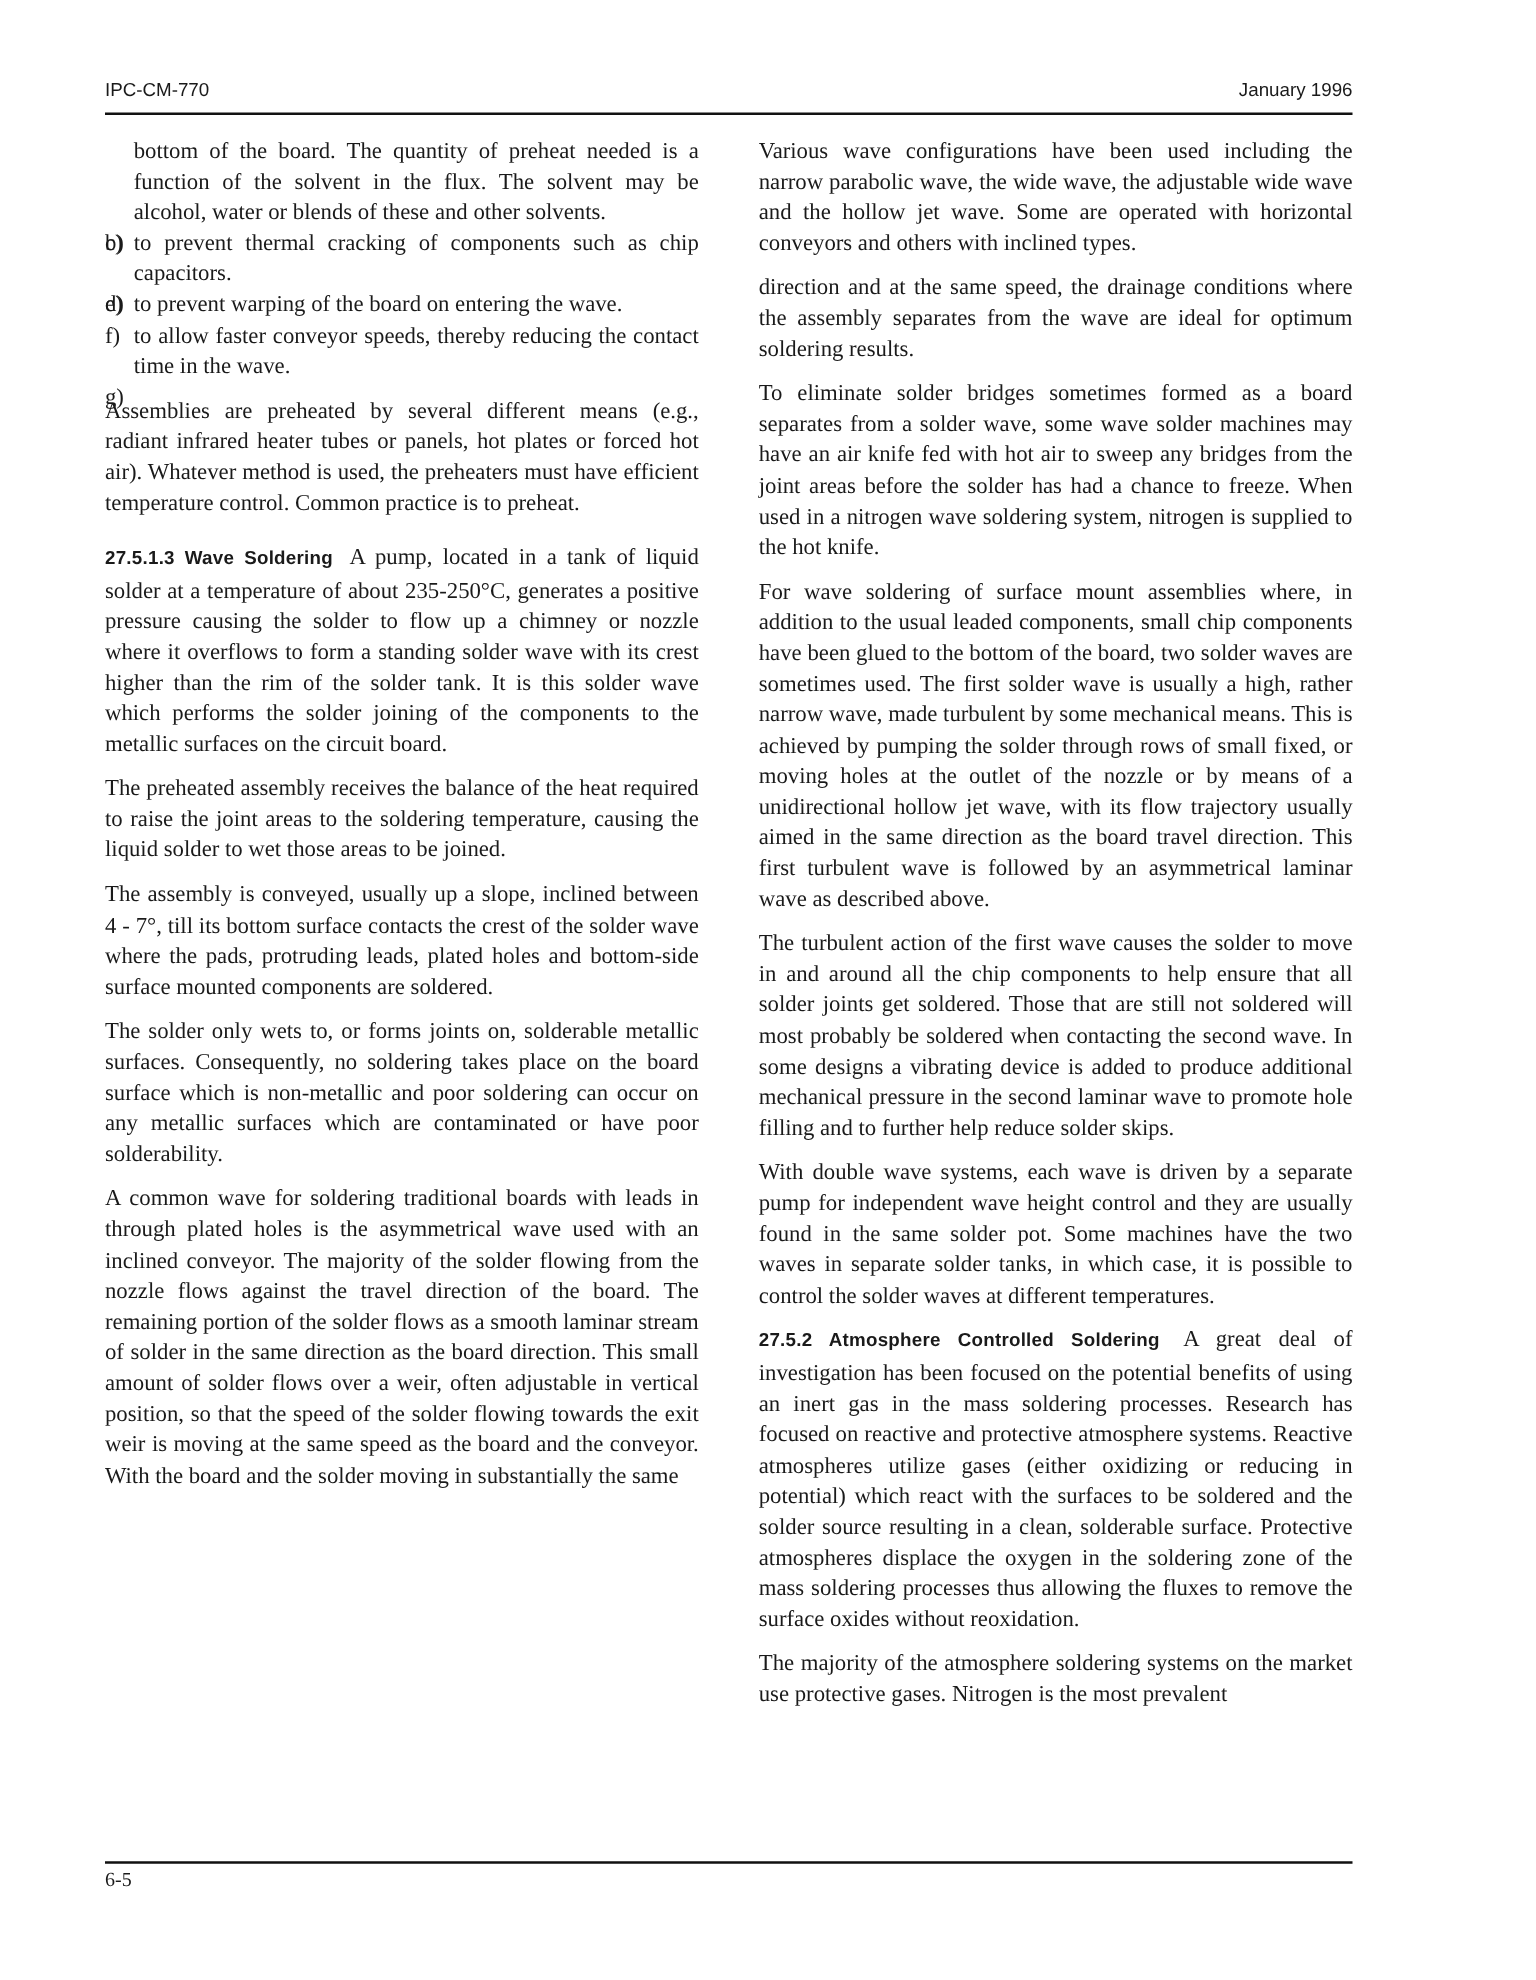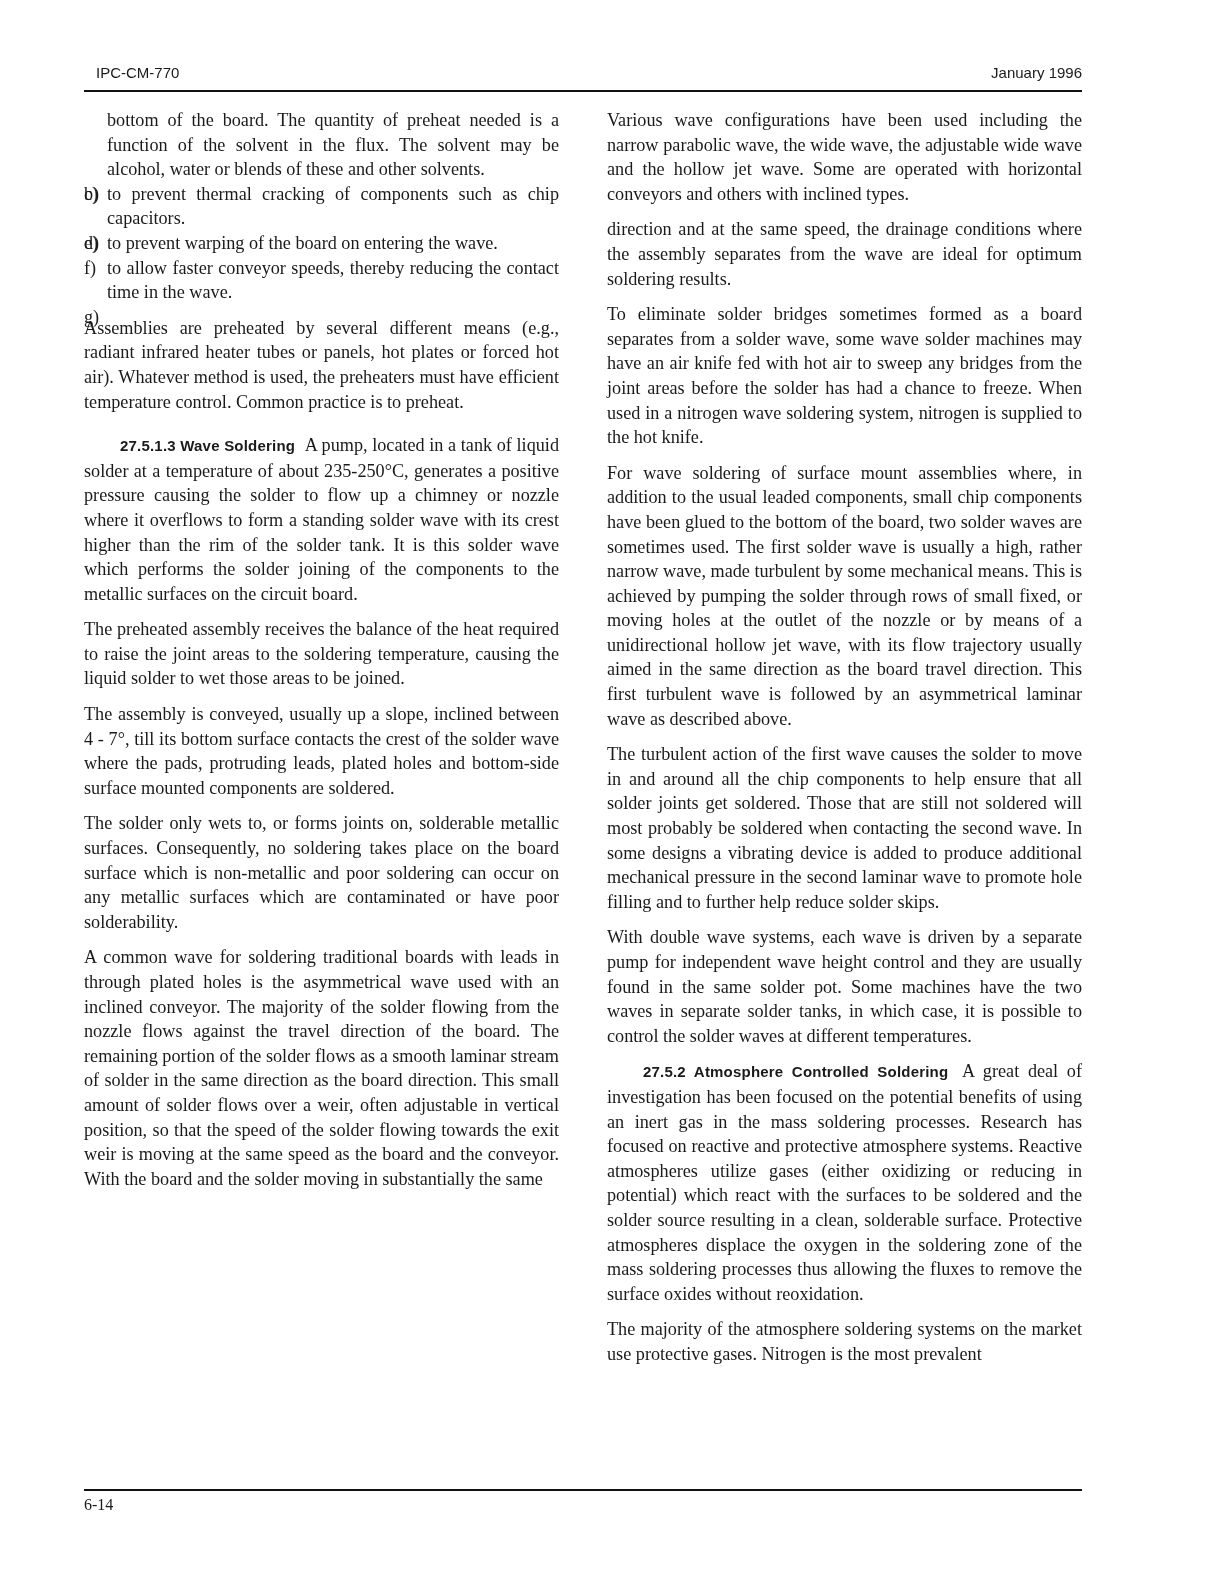--- a/index.html
+++ b/index.html
@@ -1,34 +1,34 @@
 <!DOCTYPE html>
 <html><head>
 <meta charset="utf-8">
 <style>
   html, body { margin: 0; padding: 0; background: #ffffff; }
   body { width: 1229px; height: 1584px; position: relative; overflow: hidden; color: #1a1a1a; }
   .header { position: absolute; left: 84px; right: 147px; top: 64px; height: 22px;
     font-family: "Liberation Sans", sans-serif; font-size: 15px; }
-  .header .left { position: absolute; left: 12px; top: 0; }
+  .header .left { position: absolute; left: 0; top: 0; }
   .header .right { position: absolute; right: 0; top: 0; }
   .rule { position: absolute; left: 84px; width: 998px; height: 0; border-top: 2px solid #111; }
   .rule.top { top: 90px; }
   .rule.bottom { top: 1489px; }
   .footer { position: absolute; left: 84px; top: 1496px; font-family: "Liberation Serif", serif; font-size: 16px; }
   .col { position: absolute; top: 108px; width: 475px;
     font-family: "Liberation Serif", serif; font-size: 18.2px; line-height: 24.6px; text-align: justify; }
   .col.left { left: 84px; }
   .col.right { left: 607px; }
   .col p { margin: 0 0 11px 0; }
   .col p.cont { padding-left: 23px; margin-bottom: 0; }
   .list { list-style: none; margin: 0 0 11px 0; padding: 0; }
   .list li { position: relative; padding-left: 23px; }
   .list li .marker { position: absolute; left: 0; top: 0; }
-  .heading { font-family: "Liberation Sans", sans-serif; font-weight: bold; font-size: 15px; letter-spacing: 0.2px; margin-right: 6px; margin-left: 36px; }
+  .heading { font-family: "Liberation Sans", sans-serif; font-weight: bold; font-size: 15px; letter-spacing: 0.2px; margin-right: 6px; }
   .gap { height: 8px; }
 </style>
 </head>
 <body>
 
 <div class="header">
   <span class="left">IPC-CM-770</span>
   <span class="right">January 1996</span>
 </div>
 <div class="rule top"></div>
@@ -57,13 +57,13 @@
   <p>direction and at the same speed, the drainage conditions where the assembly separates from the wave are ideal for optimum soldering results.</p>
   <p>To eliminate solder bridges sometimes formed as a board separates from a solder wave, some wave solder machines may have an air knife fed with hot air to sweep any bridges from the joint areas before the solder has had a chance to freeze. When used in a nitrogen wave soldering system, nitrogen is supplied to the hot knife.</p>
   <p>For wave soldering of surface mount assemblies where, in addition to the usual leaded components, small chip components have been glued to the bottom of the board, two solder waves are sometimes used. The first solder wave is usually a high, rather narrow wave, made turbulent by some mechanical means. This is achieved by pumping the solder through rows of small fixed, or moving holes at the outlet of the nozzle or by means of a unidirectional hollow jet wave, with its flow trajectory usually aimed in the same direction as the board travel direction. This first turbulent wave is followed by an asymmetrical laminar wave as described above.</p>
   <p>The turbulent action of the first wave causes the solder to move in and around all the chip components to help ensure that all solder joints get soldered. Those that are still not soldered will most probably be soldered when contacting the second wave. In some designs a vibrating device is added to produce additional mechanical pressure in the second laminar wave to promote hole filling and to further help reduce solder skips.</p>
   <p>With double wave systems, each wave is driven by a separate pump for independent wave height control and they are usually found in the same solder pot. Some machines have the two waves in separate solder tanks, in which case, it is possible to control the solder waves at different temperatures.</p>
   <p><span class="heading">27.5.2 Atmosphere Controlled Soldering</span> <span>A great deal of investigation has been focused on the potential benefits of using an inert gas in the mass soldering processes. Research has focused on reactive and protective atmosphere systems. Reactive atmospheres utilize gases (either oxidizing or reducing in potential) which react with the surfaces to be soldered and the solder source resulting in a clean, solderable surface. Protective atmospheres displace the oxygen in the soldering zone of the mass soldering processes thus allowing the fluxes to remove the surface oxides without reoxidation.</span></p>
   <p>The majority of the atmosphere soldering systems on the market use protective gases. Nitrogen is the most prevalent</p>
 </div>
 
 <div class="rule bottom"></div>
-<div class="footer">6-14</div>
+<div class="footer">6-5</div>
 
 </body></html>

